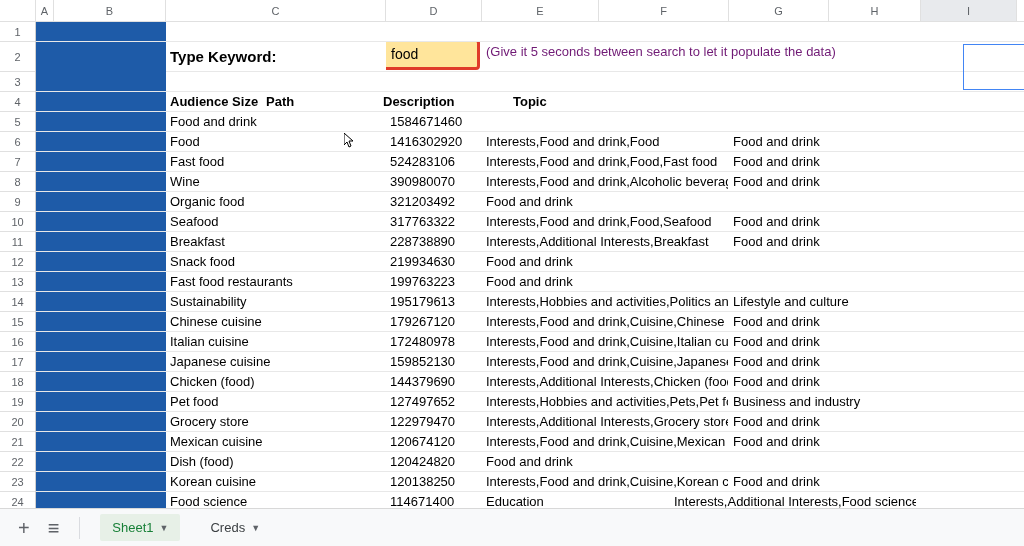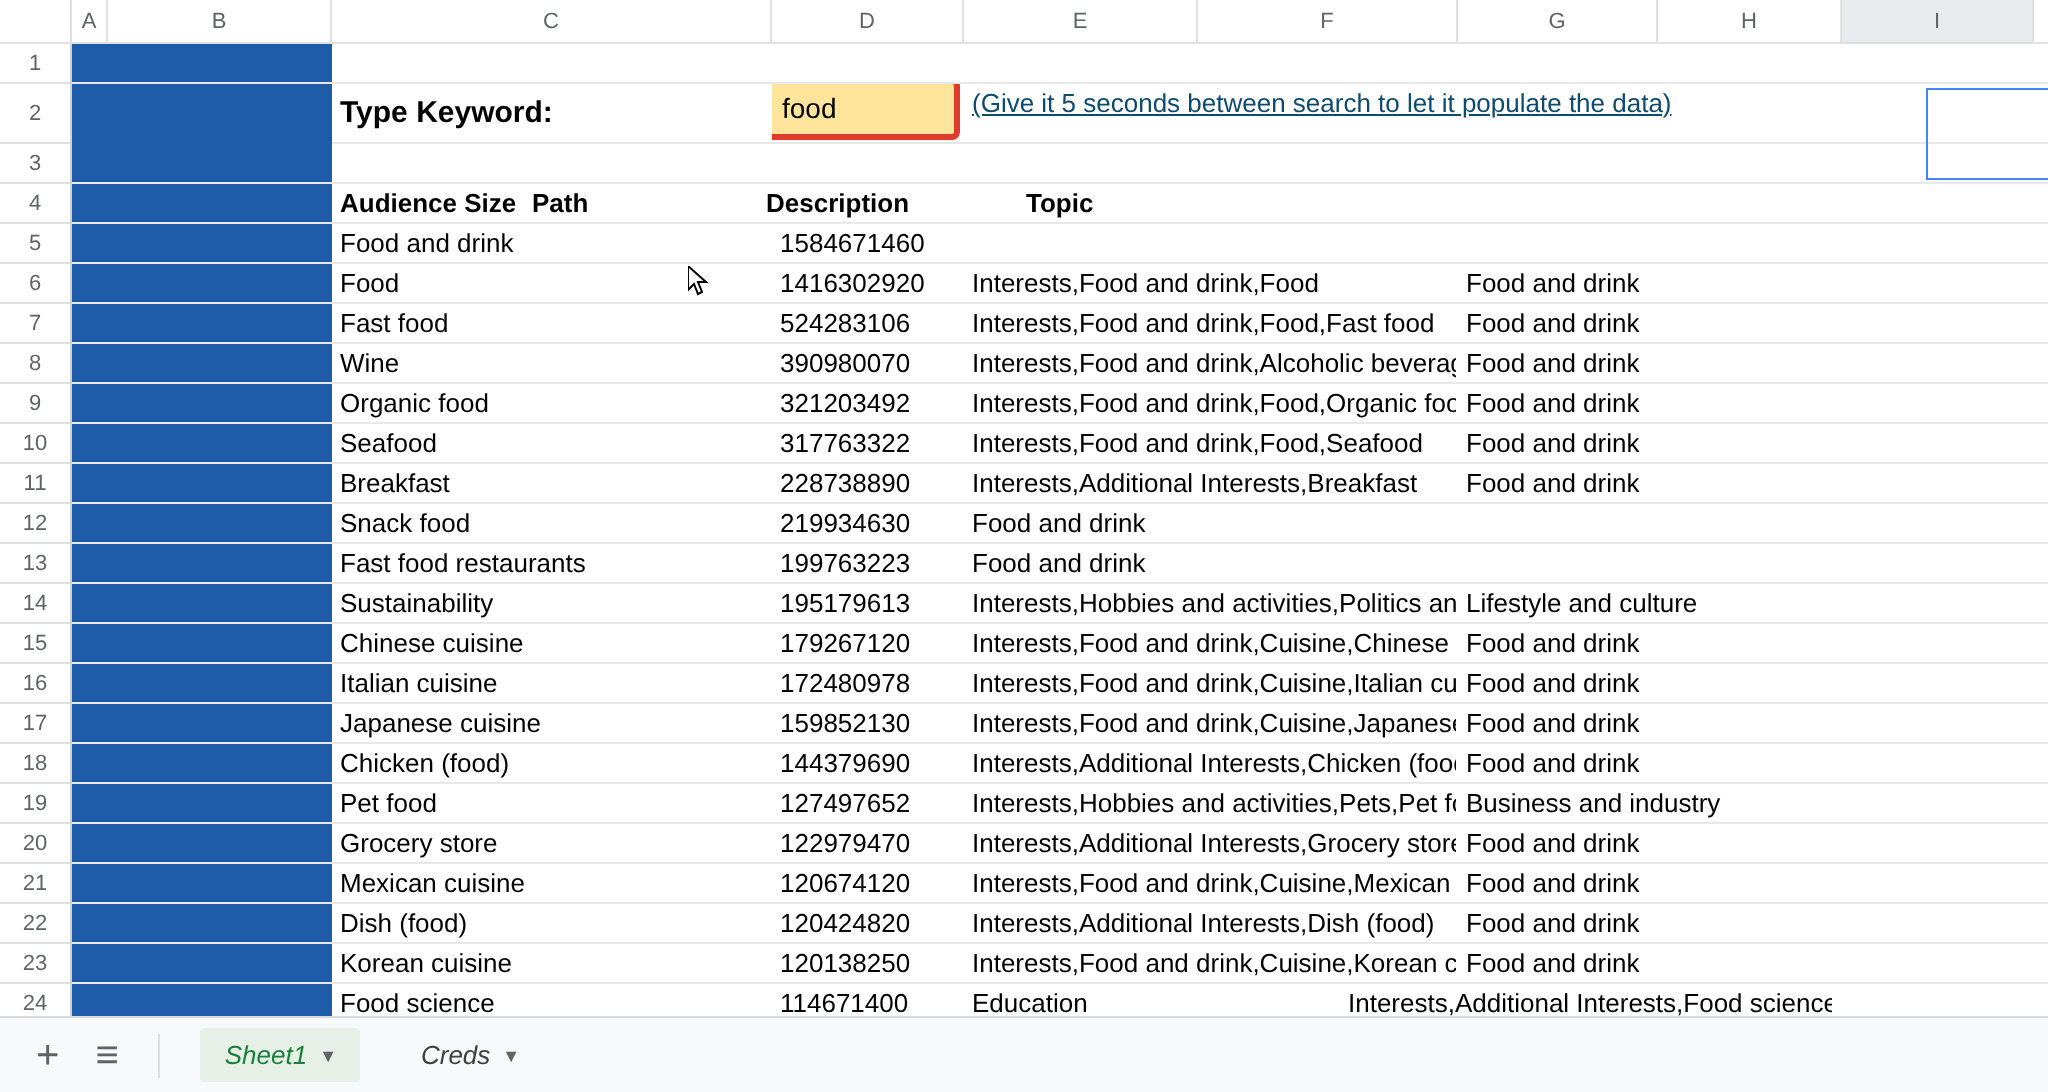--- a/index.html
+++ b/index.html
@@ -108,23 +108,22 @@
     border: 3px solid #e03b2a;
     border-radius: 4px;
     background: #ffe59b;
     padding: 0 6px;
     line-height: 25px;
     font-size: 14px;
     color: #000;
   }
   .hint-text {
     font-size: 13px;
-    color: #0c4a6e;
+    color: #701a75;
     white-space: nowrap;
-    text-decoration: underline;
   }
   .header-row .cell { font-weight: bold; }
   .header-row { height: 20px; }
   .row3 { height: 20px; }
 
   .col-I-select {
     position: absolute;
     top: 22px;
     left: 927px;
     width: 94px;
@@ -152,21 +151,20 @@
     line-height: 20px;
     cursor: pointer;
   }
   .tab {
     padding: 6px 12px;
     border-radius: 2px;
     display: flex;
     align-items: center;
     gap: 6px;
     cursor: pointer;
-    font-style: italic;
   }
   .tab.active {
     background: #e7f0e7;
     color: #188038;
     font-weight: 500;
   }
   .tab .caret { font-size: 9px; color: #5f6368; }
   .divider {
     width: 1px;
     height: 22px;
@@ -302,21 +300,20 @@
             <div class="cell cC">Wine</div>
             <div class="cell cD">390980070</div>
             <div class="cell" style="width:247px">Interests,Food and drink,Alcoholic beverag</div>
             <div class="cell" style="width:188px;overflow:visible">Food and drink</div>
           </div>
           <div class="data-row">
             <div class="cell cA"></div>
             <div class="cell cB"></div>
             <div class="cell cC">Organic food</div>
             <div class="cell cD">321203492</div>
-            <div class="cell" style="width:247px">Interests,Food and drink,Food,Organic foo</div>
             <div class="cell" style="width:188px;overflow:visible">Food and drink</div>
           </div>
           <div class="data-row">
             <div class="cell cA"></div>
             <div class="cell cB"></div>
             <div class="cell cC">Seafood</div>
             <div class="cell cD">317763322</div>
             <div class="cell" style="width:247px">Interests,Food and drink,Food,Seafood</div>
             <div class="cell" style="width:188px;overflow:visible">Food and drink</div>
           </div>
@@ -404,21 +401,20 @@
             <div class="cell cC">Mexican cuisine</div>
             <div class="cell cD">120674120</div>
             <div class="cell" style="width:247px">Interests,Food and drink,Cuisine,Mexican c</div>
             <div class="cell" style="width:188px;overflow:visible">Food and drink</div>
           </div>
           <div class="data-row">
             <div class="cell cA"></div>
             <div class="cell cB"></div>
             <div class="cell cC">Dish (food)</div>
             <div class="cell cD">120424820</div>
-            <div class="cell" style="width:247px">Interests,Additional Interests,Dish (food)</div>
             <div class="cell" style="width:188px;overflow:visible">Food and drink</div>
           </div>
           <div class="data-row">
             <div class="cell cA"></div>
             <div class="cell cB"></div>
             <div class="cell cC">Korean cuisine</div>
             <div class="cell cD">120138250</div>
             <div class="cell" style="width:247px">Interests,Food and drink,Cuisine,Korean cu</div>
             <div class="cell" style="width:188px;overflow:visible">Food and drink</div>
           </div>

